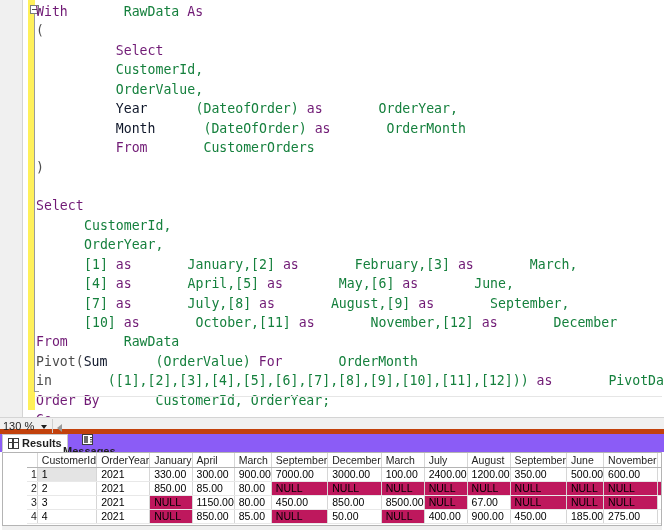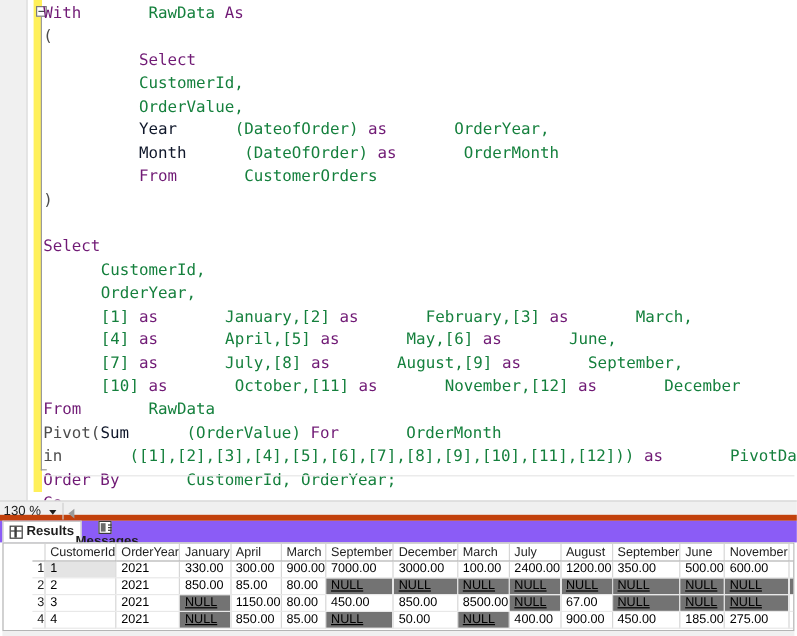--- a/index.html
+++ b/index.html
@@ -111,21 +111,21 @@
     overflow:hidden;white-space:nowrap;text-align:left;font-weight:normal;
     box-sizing:border-box;
   }
   table.grid thead th{
     background:#ffffff;border-bottom:1px solid #b4b4b4;color:#1e1e1e;height:14px;line-height:14px;
   }
   th.rowhdr,td.rowhdr{
     background:#ffffff;border-right:1px solid #b4b4b4;
     text-align:left;padding-left:4px;color:#1e1e1e;
   }
-  td.isnull{background:#737373;text-decoration:underline;}
+  td.isnull{background:#be185d;}
   td.selected{
     background:#e4e4e4;border:1px solid #5a5a5a;box-sizing:border-box;
   }
   .grid-bottom{
     position:absolute;left:2px;top:526px;width:660px;height:4px;background:#f0f0f0;
   }
 </style>
 </head>
 <body>
 

